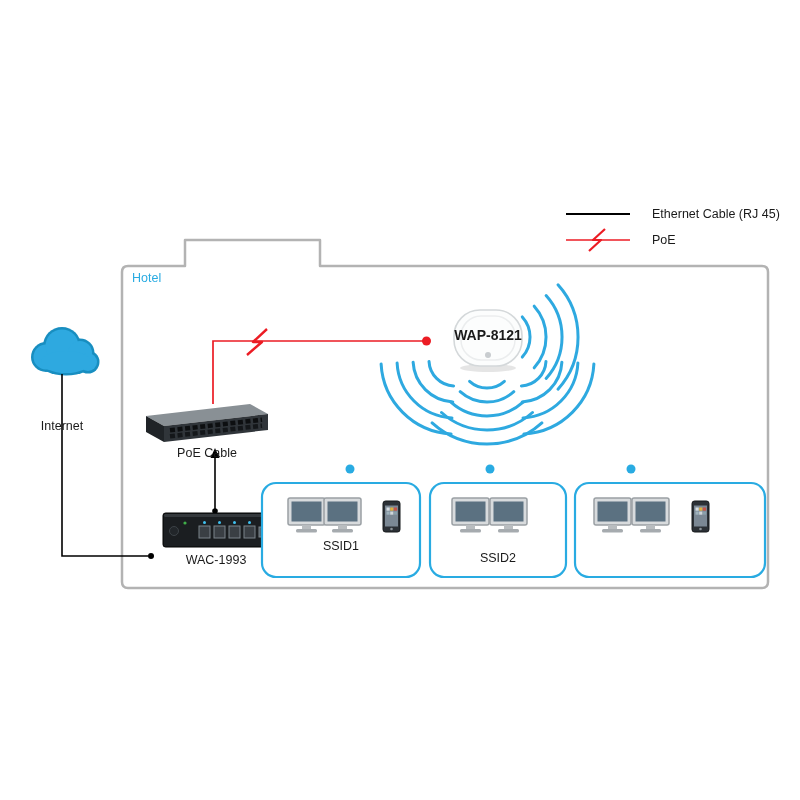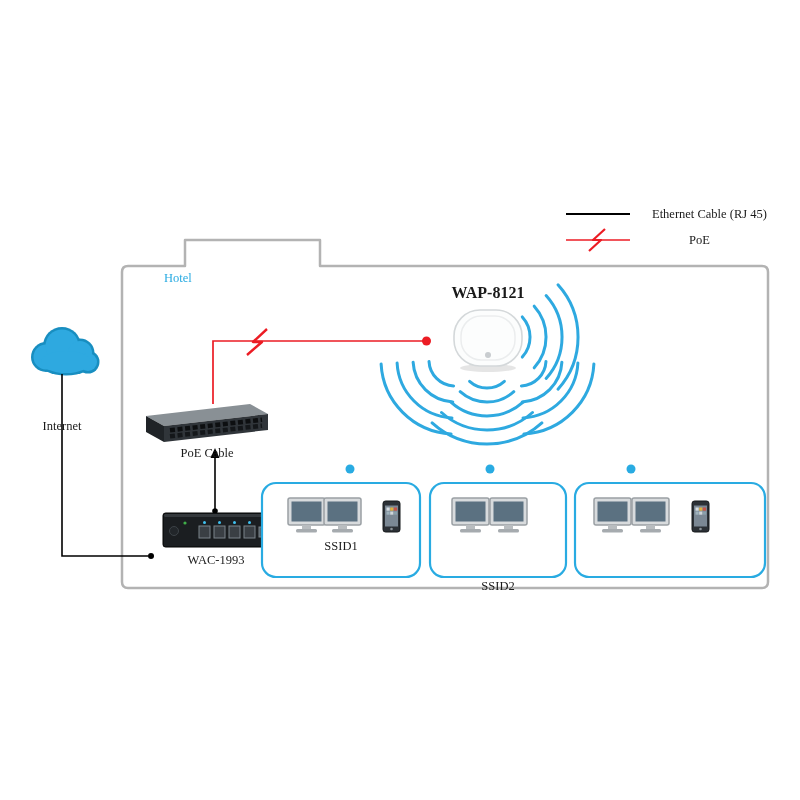--- a/index.html
+++ b/index.html
@@ -1,24 +1,24 @@
 <!DOCTYPE html>
 <html><head>
 <meta charset="utf-8">
 <style>
   html,body{margin:0;padding:0;background:#fff;}
   .canvas{
     position:relative;width:800px;height:800px;background:#fff;
-    font-family:Liberation Serif, serif;overflow:hidden;text-align:right;
+    font-family:Liberation Sans, sans-serif;overflow:hidden;text-align:right;
   }
   .layer{position:absolute;left:0;top:0;}
   .lbl{position:absolute;font-size:12.5px;color:#1a1a1a;white-space:nowrap;line-height:1.2;}
   .lbl.center{transform:translateX(-50%);}
   .lbl.cyan{color:#29abe2;}
-  .lbl.bold{font-weight:bold;font-size:16px;}
+  .lbl.bold{font-weight:bold;font-size:14px;margin-top:44px;}
 </style>
 </head>
 <body>
 
 <div class="canvas">
 
   <svg class="layer" width="800" height="800" viewBox="0 0 800 800">
     <defs>
       <g id="monitor">
         <rect x="0" y="0" width="37" height="27" rx="2" fill="#d8dbdd" stroke="#9aa0a4" stroke-width="1.5"></rect>
@@ -157,29 +157,29 @@
       <use href="#monitor" x="452" y="498"></use>
       <use href="#monitor" x="490" y="498"></use>
 
       <use href="#monitor" x="594" y="498"></use>
       <use href="#monitor" x="632" y="498"></use>
       <use href="#phone" x="692" y="501"></use>
     </g>
   </svg>
 
   <div class="lbl" style="left:652px;top:207px;">Ethernet Cable (RJ 45)</div>
-  <div class="lbl" style="left:689px;top:233px;">PoE</div>
+  <div class="lbl" style="left:652px;top:233px;">PoE</div>
 
-  <div class="lbl cyan" style="left:132px;top:271px;margin-left:32px;">Hotel</div>
+  <div class="lbl cyan" style="left:132px;top:271px;">Hotel</div>
 
   <div class="lbl center" style="left:62px;top:382px;margin-top:37px;">Internet</div>
 
   <div class="lbl center" style="left:207px;top:446px;">PoE Cable</div>
 
   <div class="lbl center" style="left:216px;top:553px;">WAC-1993</div>
 
   <div class="lbl center bold" style="left:488px;top:283px;">WAP-8121</div>
 
   <div class="lbl center" style="left:341px;top:539px;">SSID1</div>
-  <div class="lbl center" style="left:498px;top:551px;margin-top:28px;">SSID2</div>
+  <div class="lbl center" style="left:498px;top:551px;">SSID2</div>
   <div class="lbl center" style="left:670px;top:551px;"></div>
 
 </div>
 
 </body></html>

